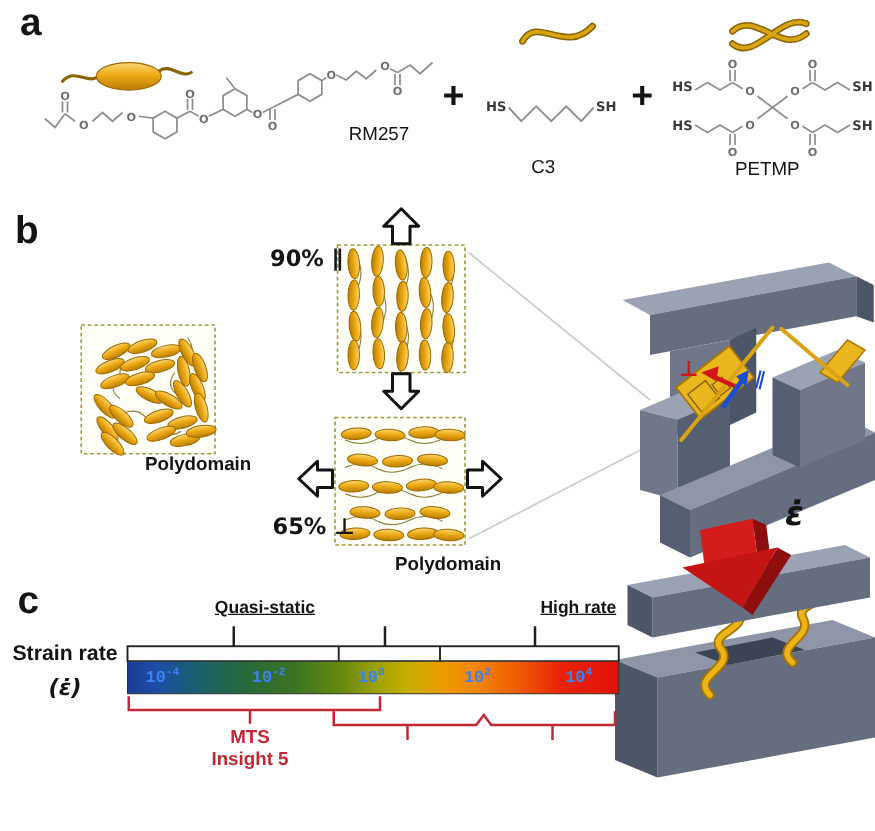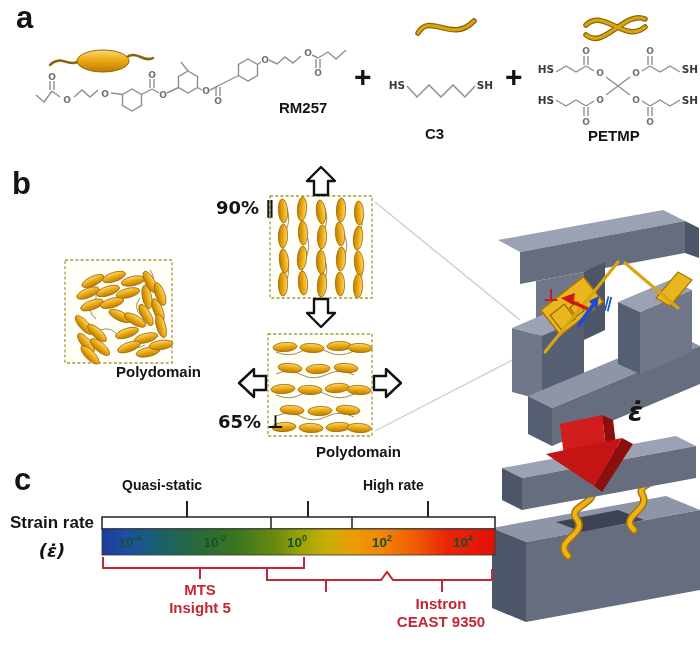--- a/index.html
+++ b/index.html
@@ -2,29 +2,29 @@
 <html><head>
 <meta charset="utf-8">
 <style>
   html,body{margin:0;padding:0;background:#fff;}
   .fig{position:relative;width:700px;height:665px;background:#ffffff;
        font-family:"Liberation Sans",sans-serif;overflow:hidden;}
   .abs{position:absolute;}
   .gfx{position:absolute;left:0;top:0;z-index:1;}
   .txt{z-index:2;color:#141414;white-space:nowrap;}
   .panel{font-size:31px;font-weight:bold;line-height:1;}
-  .chem-name{font-size:15px;font-weight:bold;}
+  .chem-name{font-size:15px;font-weight:normal;}
   .plus{font-size:30px;font-weight:bold;line-height:1;}
   .blabel{font-size:18px;font-weight:bold;font-family:"DejaVu Sans",sans-serif;}
   .domname{font-size:15px;font-weight:bold;margin-left:44px;}
-  .regime{font-size:14px;font-weight:bold;width:130px;text-align:left;transform:translateX(-50%);}
+  .regime{font-size:14px;font-weight:bold;width:130px;text-align:right;transform:translateX(-50%);text-decoration:underline;}
   .srate{font-size:17px;font-weight:bold;width:104px;text-align:center;}
   .srate2{font-size:18px;font-weight:bold;font-style:italic;width:104px;text-align:center;
           font-family:"DejaVu Sans",sans-serif;}
-  .bartick{color:#14532d;font-size:13.5px;font-weight:bold;transform:translateX(-50%);line-height:1;}
+  .bartick{color:#3b82f6;font-size:13.5px;font-weight:bold;transform:translateX(-50%);line-height:1;font-family:Liberation Mono, monospace;}
   .bartick sup{font-size:9px;}
   .equip{color:#c32634;font-size:15px;font-weight:bold;text-align:center;line-height:1.18;
          transform:translateX(-50%);}
   .eps-big{font-size:27px;font-weight:bold;font-style:italic;
            font-family:"DejaVu Sans",sans-serif;line-height:1;}
 </style>
 </head>
 <body>
 
 <div class="fig">
@@ -369,18 +369,14 @@
   <span>10</span><sup>2</sup>
 </div>
 <div class="abs txt bartick" style="left:463px;top:534px">
   <span>10</span><sup>4</sup>
 </div>
 
 <div class="abs txt equip" style="left:200px;top:581px">
   <div>MTS</div>
   <div>Insight 5</div>
 </div>
-<div class="abs txt equip" style="left:441px;top:595px">
-  <div>Instron</div>
-  <div>CEAST 9350</div>
-</div>
 
 </div>
 
 </body></html>

